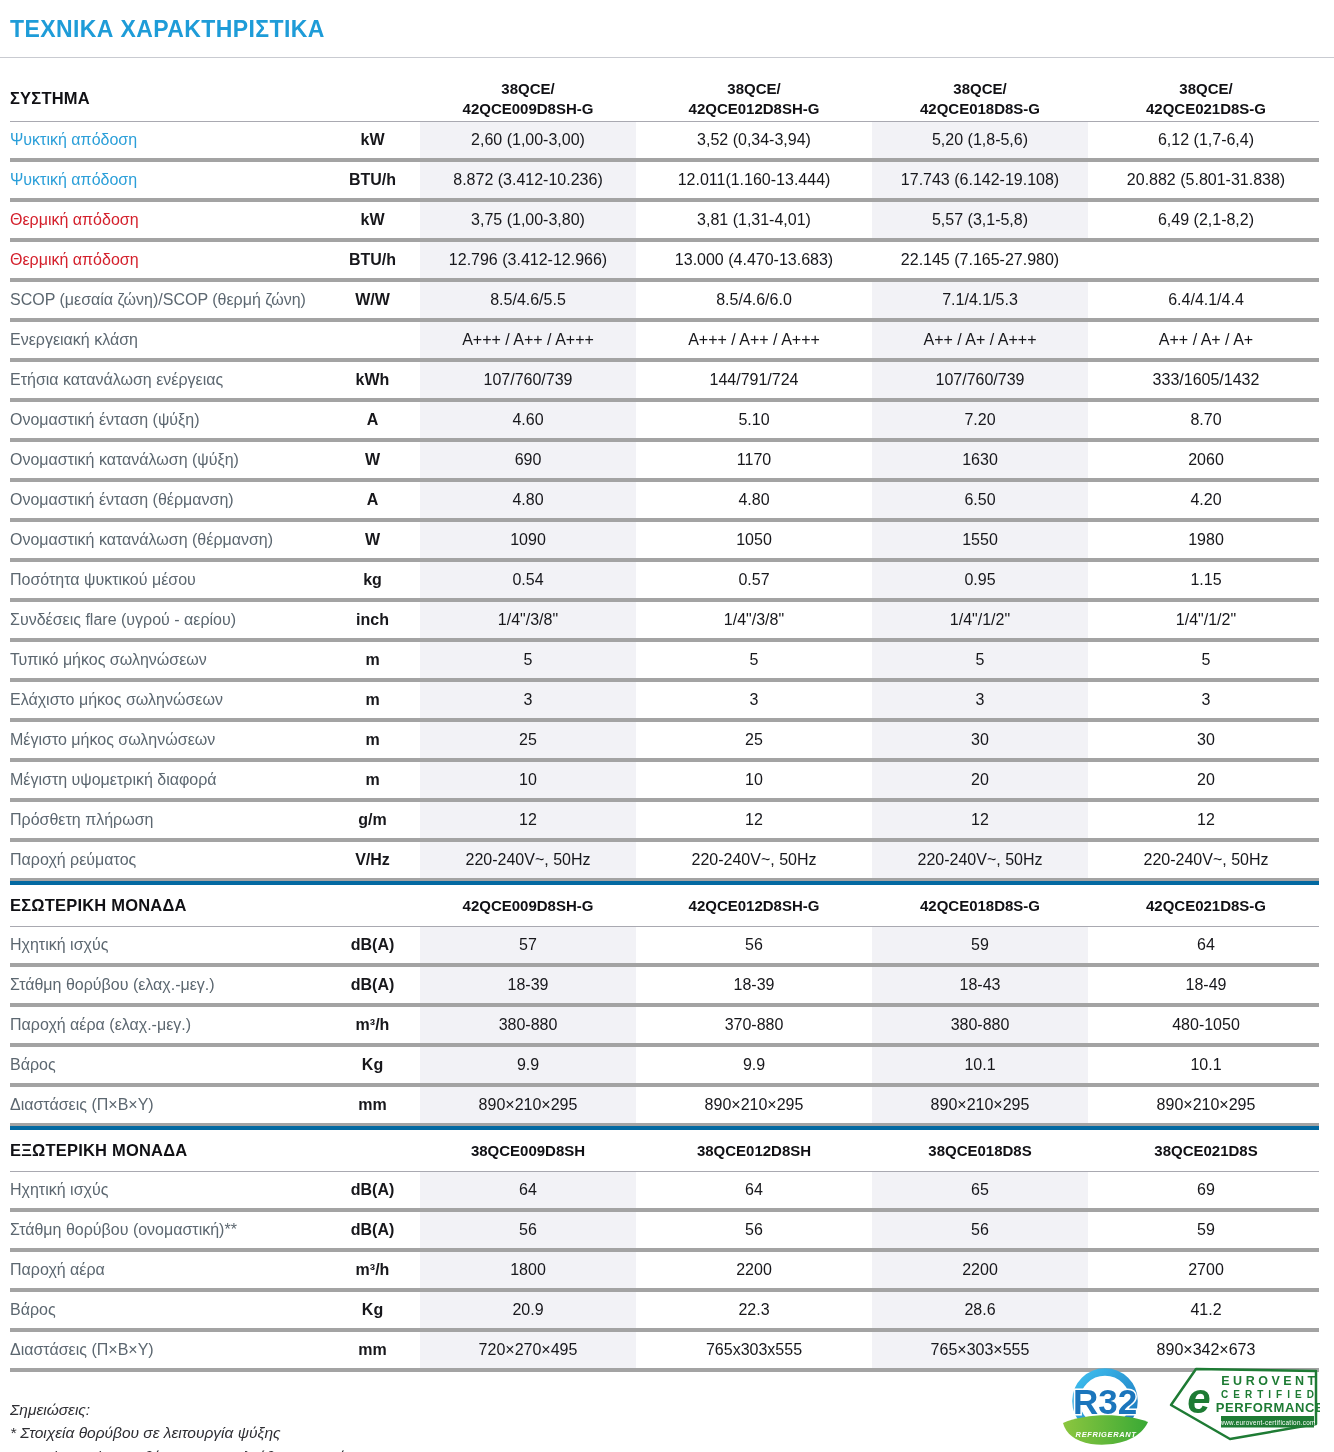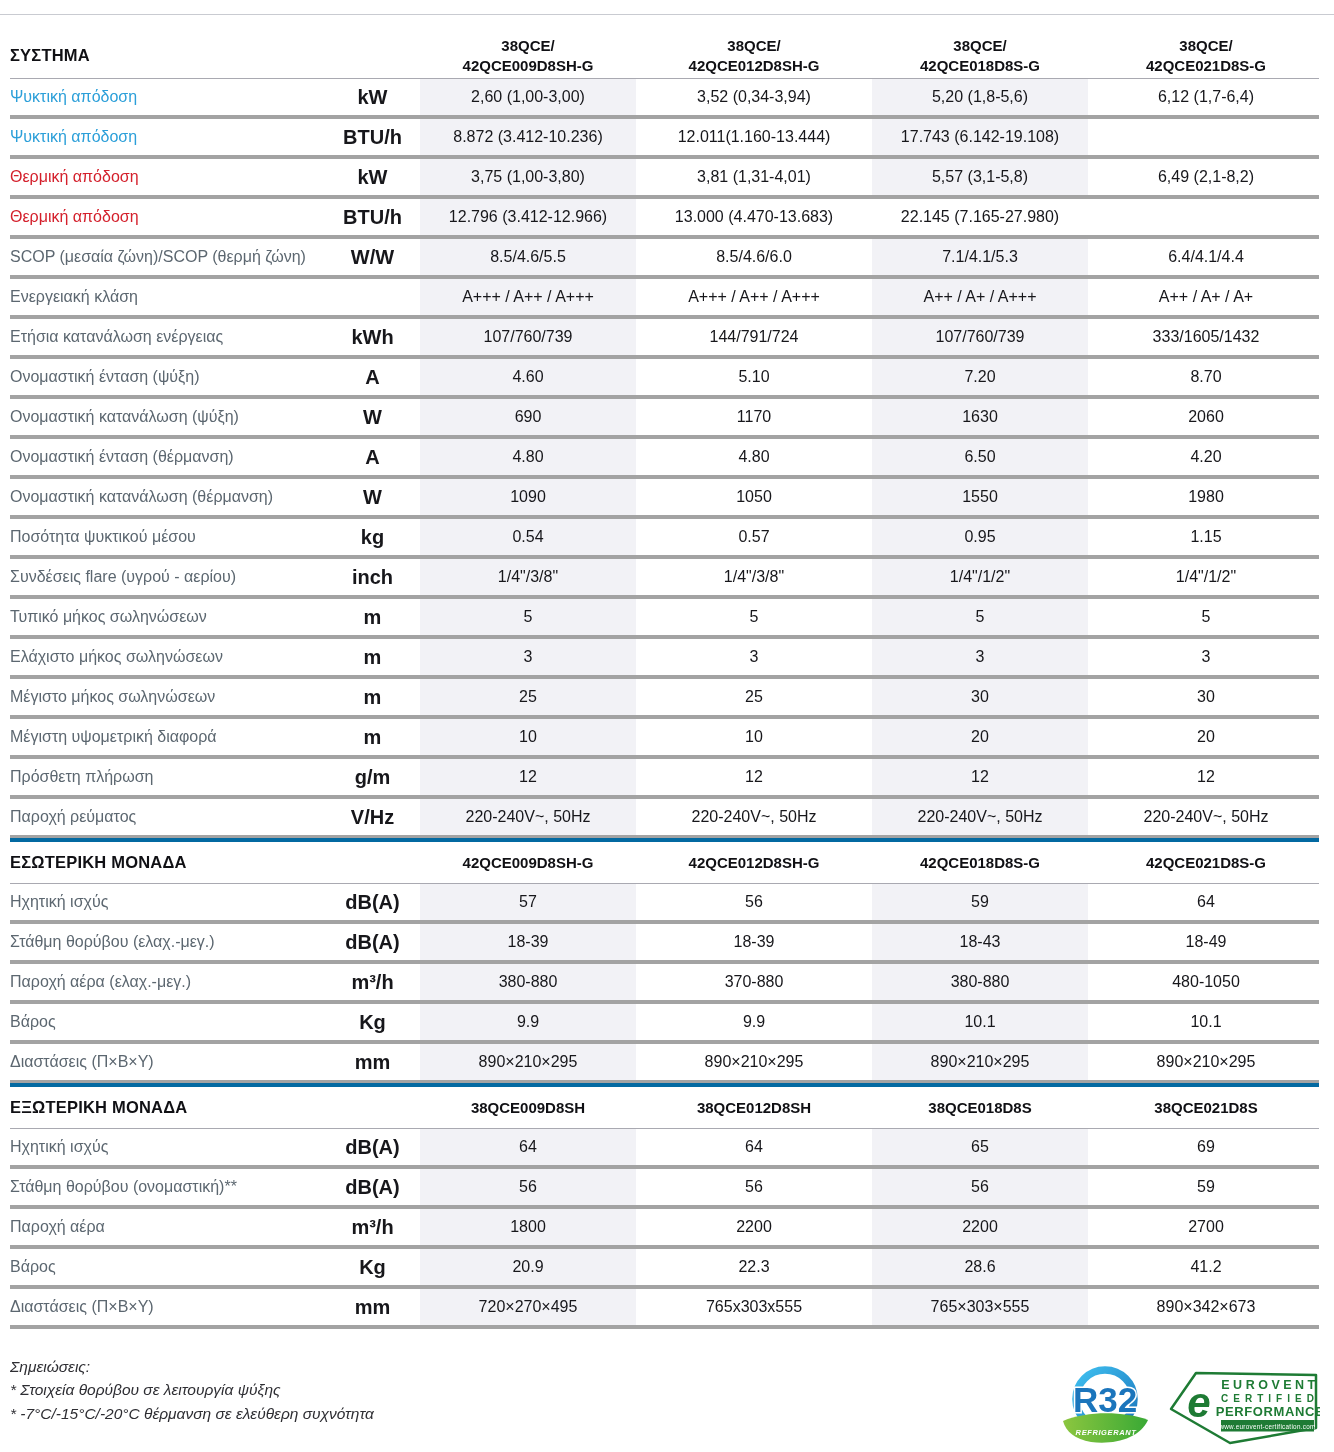--- a/index.html
+++ b/index.html
@@ -56,21 +56,21 @@
     font-weight: 700;
     font-size: 16.5px;
     color: #101014;
     letter-spacing: 0.2px;
   }
 
   .unit {
     justify-content: center;
     font-weight: 700;
     color: #17171b;
-    font-size: 20px;
+    font-size: 16px;
   }
 
   .val { padding: 0 5px; }
   .val .inner {
     flex: 1;
     height: 100%;
     display: flex;
     flex-direction: column;
     align-items: center;
     justify-content: center;
@@ -92,31 +92,31 @@
     margin: 26px 0 0 10px;
     font-style: italic;
     font-size: 15.5px;
     line-height: 1.5;
     color: #2e2e33;
   }
 
   .logos {
     position: absolute;
     right: 14px;
-    bottom: 20px;
+    bottom: 4px;
     display: flex;
-    align-items: flex-end;
     gap: 14px;
   }
 </style>
 </head>
 <body>
 
 <div class="page">
 
+  <div class="page-title">ΤΕΧΝΙΚΑ ΧΑΡΑΚΤΗΡΙΣΤΙΚΑ</div>
   <div class="title-rule"></div>
 
   <div class="spec-table" id="spec-table">
       <div class="row section-row">
         <div class="cell sec-label">ΣΥΣΤΗΜΑ</div>
         <div class="cell val model">
           <div class="inner">
             <div>38QCE/</div>
             <div>42QCE009D8SH-G</div>
           </div>
@@ -160,20 +160,23 @@
         <div class="cell lbl cyan">Ψυκτική απόδοση</div>
         <div class="cell unit">BTU/h</div>
         <div class="cell val shade">
           <div class="inner">8.872 (3.412-10.236)</div>
         </div>
         <div class="cell val">
           <div class="inner">12.011(1.160-13.444)</div>
         </div>
         <div class="cell val shade">
           <div class="inner">17.743 (6.142-19.108)</div>
+        </div>
+        <div class="cell val">
+          <div class="inner">20.882 (5.801-31.838)</div>
         </div>
       </div>
       <div class="row data-row">
         <div class="cell lbl red">Θερμική απόδοση</div>
         <div class="cell unit">kW</div>
         <div class="cell val shade">
           <div class="inner">3,75 (1,00-3,80)</div>
         </div>
         <div class="cell val">
           <div class="inner">3,81 (1,31-4,01)</div>

